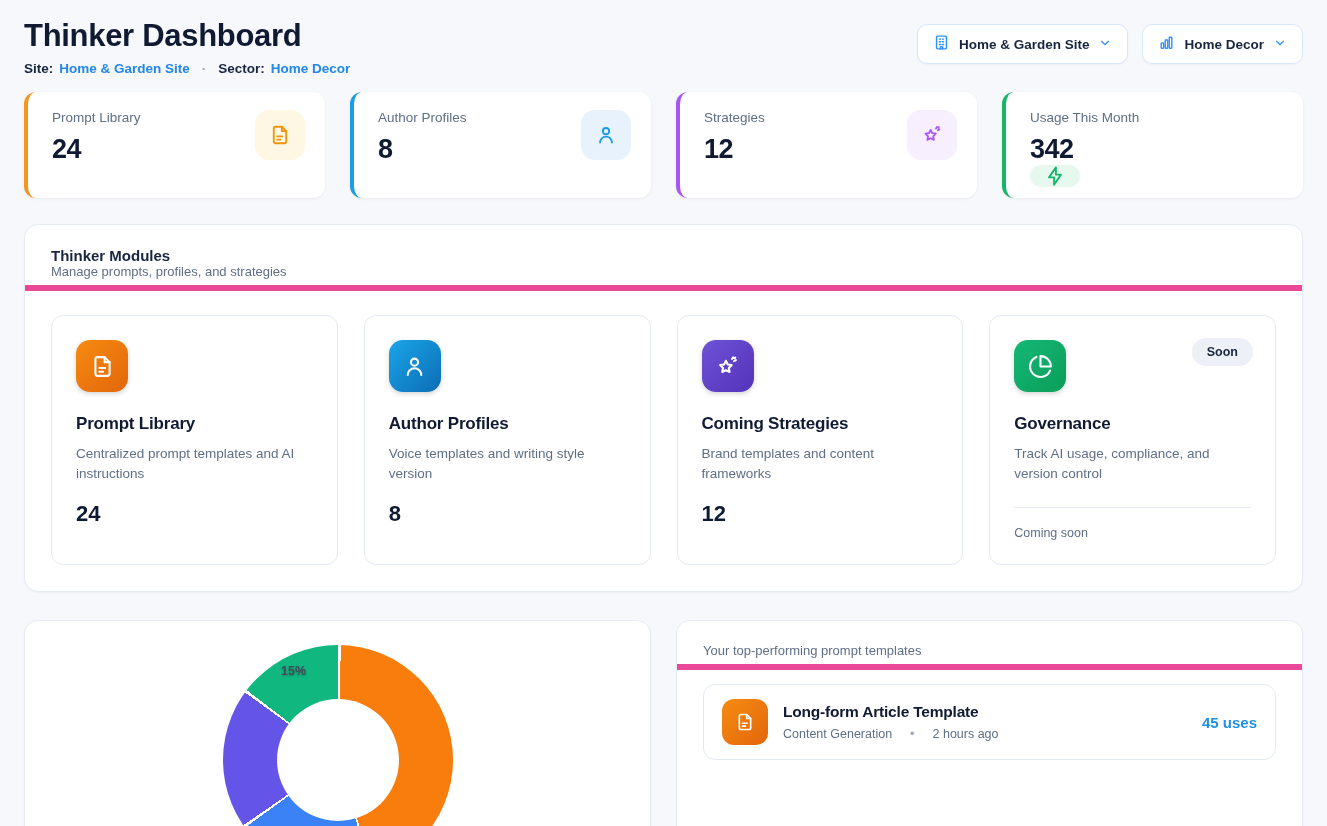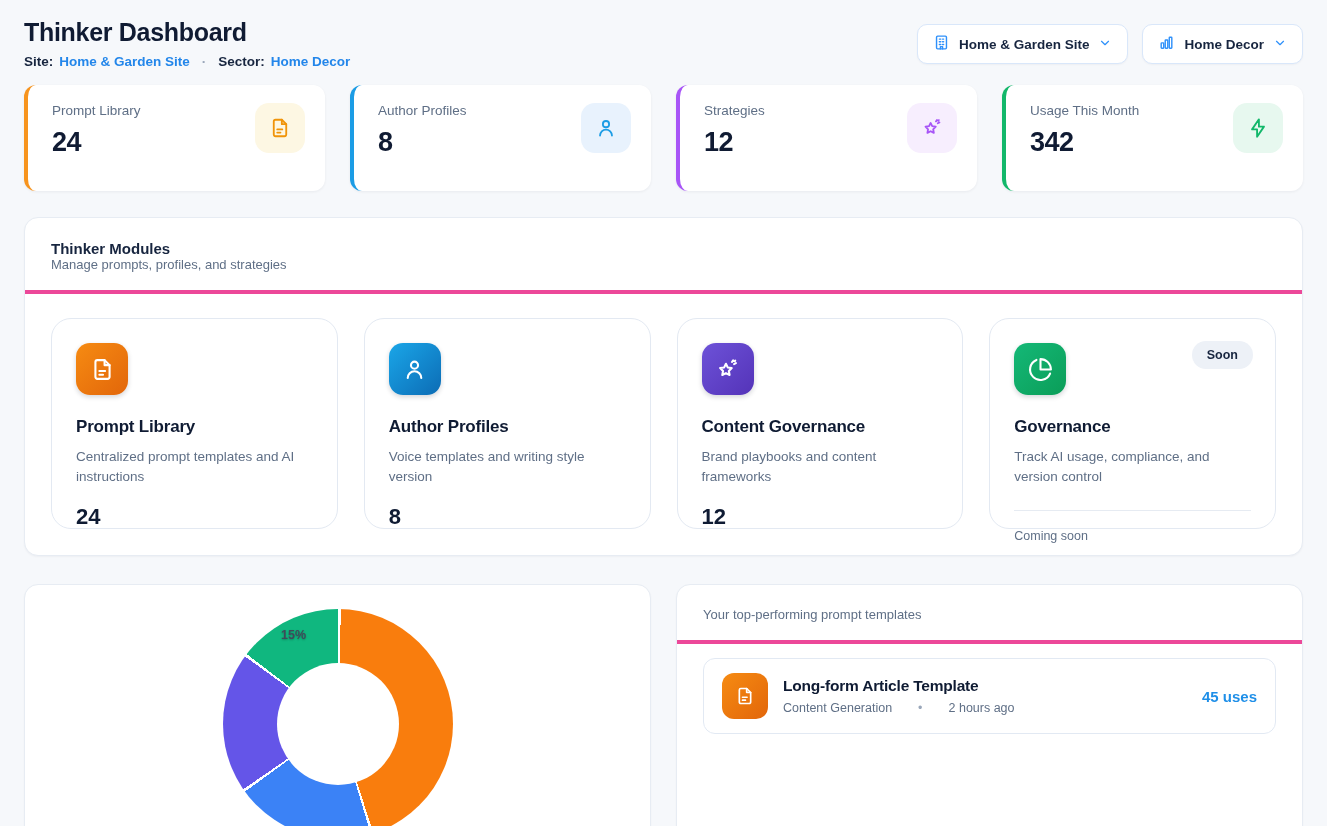--- a/index.html
+++ b/index.html
@@ -6,21 +6,21 @@
   html,body { width:1327px; height:826px; overflow:hidden; }
   body {
     font-family:"Liberation Sans", sans-serif;
     background:#f6f8fb;
     color:#101b33;
   }
   .page { padding:18px 24px 0; }
 
   
   .header { display:flex; justify-content:space-between; align-items:flex-start; }
-  .page-title { font-size:25px; font-weight:800; letter-spacing:-.3px; color:#101b33; }
+  .page-title { font-size:31px; font-weight:800; letter-spacing:-.3px; color:#101b33; }
   .breadcrumb { margin-top:7px; font-size:13.5px; font-weight:700; color:#17253f; display:flex; gap:6px; align-items:center; }
   .breadcrumb .link { color:#2386ea; cursor:pointer; }
   .breadcrumb .sep { color:#9aa7ba; padding:0 6px; font-weight:700; }
   .selectors { display:flex; gap:14px; margin-top:6px; }
   .select-btn {
     display:flex; align-items:center; gap:9px;
     background:#fff; border:1px solid #d9e7fa; border-radius:10px;
     padding:9px 15px; font-size:13.5px; font-weight:700; color:#17253f;
     box-shadow:0 1px 2px rgba(16,24,40,.04); cursor:pointer;
   }
@@ -30,45 +30,45 @@
   
   .stats { display:grid; grid-template-columns:repeat(4,1fr); gap:25px; margin-top:16px; }
   .stat-card {
     background:#fff; border-radius:12px; height:106px; padding:18px 20px 18px 24px;
     display:flex; justify-content:space-between; align-items:flex-start;
     box-shadow:0 1px 3px rgba(16,24,40,.06); border-left:4px solid transparent;
   }
   .stat-card.orange { border-left-color:#f7941e; }
   .stat-card.blue   { border-left-color:#1b9ce5; }
   .stat-card.purple { border-left-color:#a855f7; }
-  .stat-card.green  { border-left-color:#12b76a; }
+  .stat-card.green  { border-left-color:#12b76a;flex-direction:column; }
   .stat-label { font-size:13.5px; color:#5f6f86; font-weight:500; }
   .stat-value { font-size:27px; font-weight:800; color:#101b33; margin-top:9px; letter-spacing:-.5px; }
   .stat-icon { width:50px; height:50px; border-radius:14px; display:grid; place-items:center; }
   .stat-icon svg { width:22px; height:22px; fill:none; stroke-width:2; stroke-linecap:round; stroke-linejoin:round; }
   .stat-icon.orange { background:#fdf7e3; } .stat-icon.orange svg { stroke:#f0940a; }
   .stat-icon.blue   { background:#e8f2fd; } .stat-icon.blue svg   { stroke:#1b9ce5; }
   .stat-icon.purple { background:#f7eefe; } .stat-icon.purple svg { stroke:#a855f7; }
   .stat-icon.green  { background:#e7f8ef; } .stat-icon.green svg  { stroke:#12b76a; }
 
   
   .panel {
     background:#fff; border:1px solid #e7ecf3; border-radius:14px;
     box-shadow:0 1px 2px rgba(16,24,40,.04); overflow:hidden;
   }
-  .panel-head { padding:22px 26px 18px; border-bottom:4px solid #ec4899; }
+  .panel-head { padding:22px 26px 6px; border-bottom:6px solid #ec4899; }
   .panel-title { font-size:15px; font-weight:700; color:#17253f; }
   .panel-sub { font-size:13px; color:#5f6f86; }
 
   
   .modules-panel { margin-top:26px; }
   .modules-body { padding:24px 26px 26px; display:grid; grid-template-columns:repeat(4,1fr); gap:26px; }
   .module-card {
-    position:relative; border:1px solid #e3e9f2; border-radius:20px;
-    padding:24px; height:211px; background:#fff; cursor:pointer;
+    position:relative; border:1px solid #e3e9f2; border-radius:12px;
+    padding:24px; height:250px; background:#fff; cursor:pointer;
   }
   .tile { width:52px; height:52px; border-radius:14px; display:grid; place-items:center; box-shadow:0 2px 5px rgba(16,24,40,.18); }
   .tile svg { width:25px; height:25px; fill:none; stroke:#fff; stroke-width:2; stroke-linecap:round; stroke-linejoin:round; }
   .tile.orange { background:linear-gradient(135deg,#f68b12,#e2660a); }
   .tile.blue   { background:linear-gradient(135deg,#1aa6e8,#0c6cb5); }
   .tile.purple { background:linear-gradient(135deg,#6d52d8,#5433b8); }
   .tile.green  { background:linear-gradient(135deg,#14b877,#0b9d58); }
   .module-title { font-size:17px; font-weight:800; color:#0f1b33; margin-top:22px; letter-spacing:-.2px; }
   .module-desc { font-size:13.5px; color:#5f6f86; margin-top:10px; line-height:1.5; }
   .module-count { font-size:22px; font-weight:800; color:#0f1b33; margin-top:16px; }
@@ -91,21 +91,21 @@
   }
   .prompts-body { padding:14px 26px; }
   .prompt-item {
     display:flex; align-items:center; gap:15px;
     border:1px solid #e2e9f3; border-radius:12px; padding:14px 18px; background:#fff; cursor:pointer;
   }
   .prompt-icon { width:46px; height:46px; border-radius:12px; background:linear-gradient(135deg,#f68b12,#e2660a); display:grid; place-items:center; }
   .prompt-icon svg { width:20px; height:20px; fill:none; stroke:#fff; stroke-width:2; stroke-linecap:round; stroke-linejoin:round; }
   .prompt-info { flex:1; }
   .prompt-title { font-size:15.5px; font-weight:800; color:#0f1b33; letter-spacing:-.2px; }
-  .prompt-meta { display:flex; gap:26px; align-items:center; font-size:12.5px; color:#5f6f86; margin-top:6px; }
+  .prompt-meta { display:flex; gap:18px; align-items:center; font-size:12.5px; color:#5f6f86; margin-top:6px; }
   .prompt-meta .dot { color:#9aa7ba; }
   .prompt-uses { font-size:15px; font-weight:800; color:#1f8fe8; }
 </style>
 </head>
 <body>
 
 <div class="page">
 
   <div class="header">
     <div>
@@ -238,22 +238,22 @@
         <div class="module-count">8</div>
       </div>
 
       <div class="module-card">
         <div class="tile purple">
           <svg viewBox="0 0 24 24">
               <path d="M10.5 6.5l1.7 3.5 3.9.6-2.8 2.8.7 3.9-3.5-1.8-3.5 1.8.7-3.9L4.9 10.6l3.9-.6z"></path>
               <path d="M16.3 4.8l1.1-1.6M18.3 6.8l1.8-.9M18.9 4.1l.5-.7"></path>
             </svg>
         </div>
-        <div class="module-title">Content Governance</div>
-        <div class="module-desc">Brand playbooks and content frameworks</div>
+        <div class="module-title">Coming Strategies</div>
+        <div class="module-desc">Brand templates and content frameworks</div>
         <div class="module-count">12</div>
       </div>
 
       <div class="module-card">
         <div class="soon-badge">Soon</div>
         <div class="tile green">
           <svg viewBox="0 0 24 24">
               <path d="M21.2 15.9A10 10 0 1 1 8.1 2.8"></path>
               <path d="M22 12A10 10 0 0 0 12 2v10z"></path>
             </svg>

